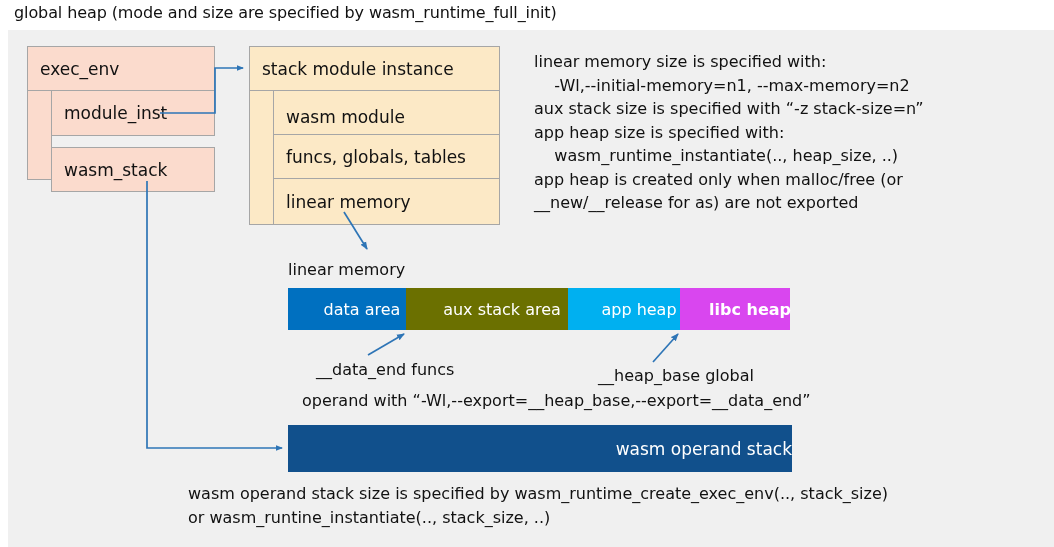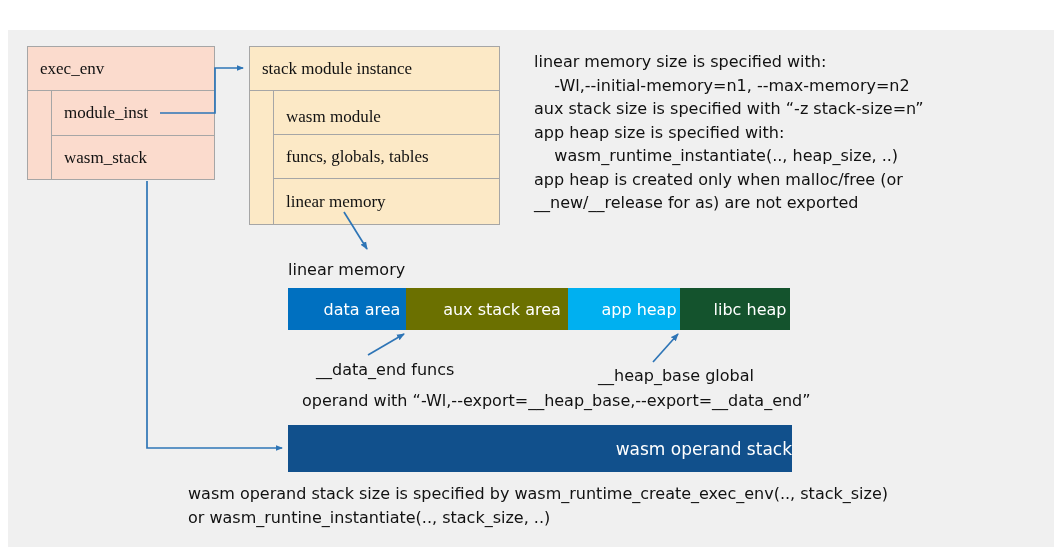--- a/index.html
+++ b/index.html
@@ -43,21 +43,21 @@
   .cell {
     position: absolute;
     box-sizing: border-box;
     border: 1px solid #A6A6A6;
     display: flex;
     align-items: center;
     font-size: 17px;
     color: #111111;
     white-space: nowrap;
   }
-  .cell span { display: block; font-family: Liberation Serif, serif; }
+  .cell span { display: block; }
   .pink { background: #FBDBCD; }
   .cream { background: #FCE9C6; }
   .pad { padding-left: 12px; }
 
   
   .lmlabel {
     position: absolute;
     font-size: 16px;
     color: #111111;
     white-space: nowrap;
@@ -112,32 +112,33 @@
     width: 1054px;
     height: 547px;
     pointer-events: none;
   }
 </style>
 </head>
 <body>
 
 <div id="root">
 
+  <div class="title">global heap (mode and size are specified by wasm_runtime_full_init)</div>
 
   <div class="panel"></div>
 
   <div class="boxwrap">
     <div class="cell pink pad" style="left:27px; top:46px; width:188px; height:45px;">
       <span>exec_env</span>
     </div>
     <div class="cell pink" style="left:27px; top:90px; width:25px; height:90px;"></div>
     <div class="cell pink pad" style="left:51px; top:90px; width:164px; height:46px;">
       <span>module_inst</span>
     </div>
-    <div class="cell pink pad" style="left:51px; top:135px; width:164px; height:45px;">
+    <div class="cell pink pad" style="left:51px; top:147px; width:164px; height:45px;">
       <span>wasm_stack</span>
     </div>
   </div>
 
   <div class="boxwrap">
     <div class="cell cream pad" style="left:249px; top:46px; width:251px; height:45px;">
       <span>stack module instance</span>
     </div>
     <div class="cell cream" style="left:249px; top:90px; width:25px; height:135px;"></div>
     <div class="cell cream pad" style="left:273px; top:90px; width:227px; height:53px;">
@@ -163,21 +164,21 @@
 
   <div class="seg" style="left:288px; width:118px; background:#0070C0;">
     <span>data area</span>
   </div>
   <div class="seg" style="left:406px; width:162px; background:#6B7000;">
     <span>aux stack area</span>
   </div>
   <div class="seg" style="left:568px; width:112px; background:#00B0F0;">
     <span>app heap</span>
   </div>
-  <div class="seg" style="left:680px; width:110px; background:#14532d;">
+  <div class="seg" style="left:680px; width:110px; background:#d946ef;font-weight:bold;">
     <span>libc heap</span>
   </div>
 
   <div class="ftext" style="left:316px; top:358px;">__data_end funcs</div>
   <div class="ftext" style="left:598px; top:364px;">__heap_base global</div>
   <div class="ftext" style="left:302px; top:389px;">operand with “-Wl,--export=__heap_base,--export=__data_end”</div>
 
   <div class="opstack">
     <span>wasm operand stack</span>
   </div>

